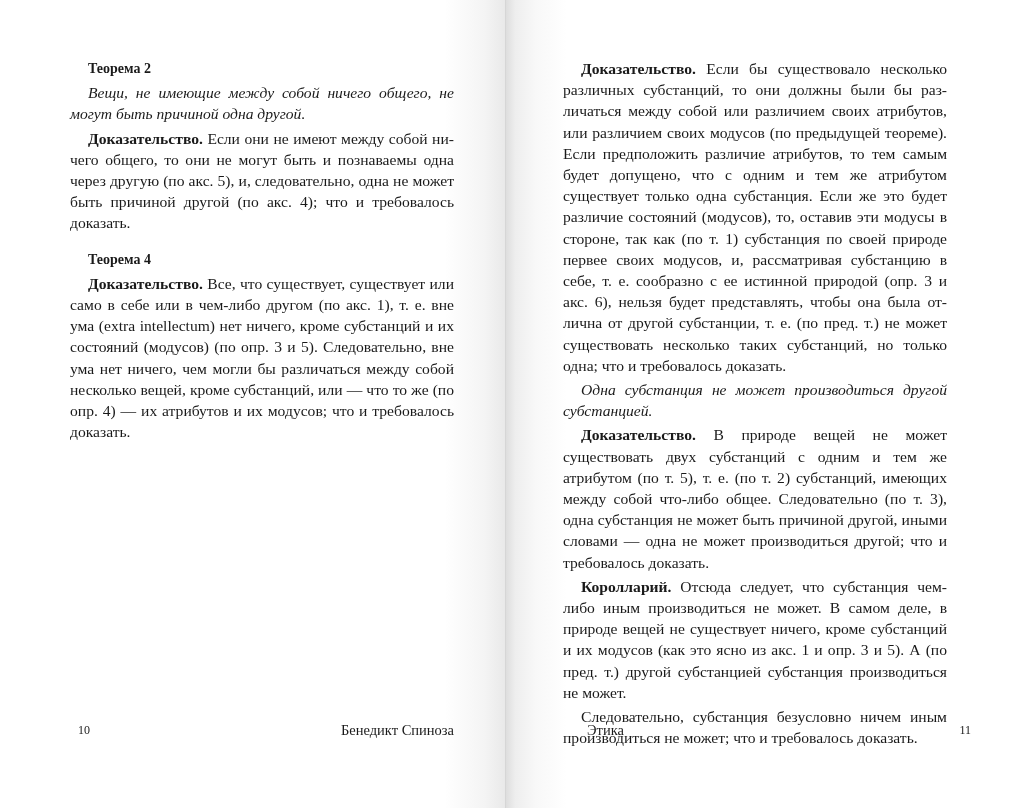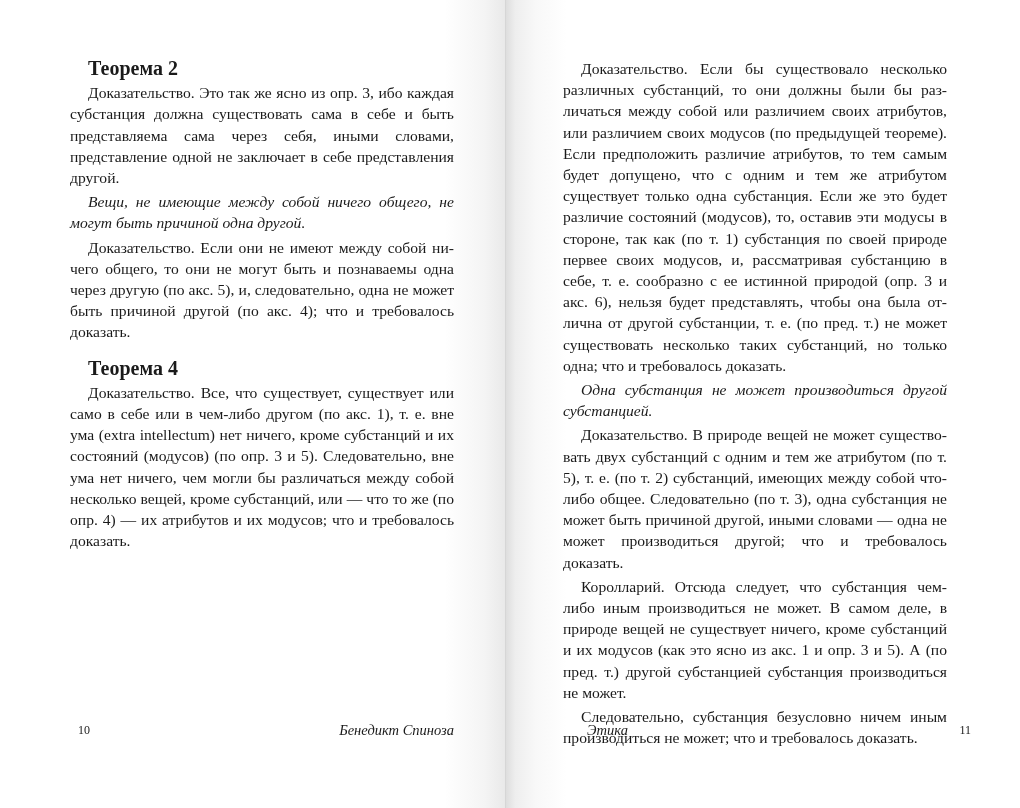--- a/index.html
+++ b/index.html
@@ -23,48 +23,47 @@
 
   .textblock {
     position: absolute; top: 58px; width: 384px;
     font-size: 15.6px; line-height: 21.2px;
     text-align: justify;
     hyphens: manual;
   }
   .page.left .textblock { left: 70px; }
   .page.right .textblock { left: 58px; }
 
-  .heading { font-weight: bold; margin: 0 0 3px 0; padding-left: 18px; font-size: 20px; }
+  .heading { font-weight: bold; margin: 0 0 3px 0; padding-left: 18px; font-size: 14px; }
   .heading.gap { margin-top: 15px; }
   .stmt { font-style: italic; text-indent: 18px; margin: 0 0 3px 0; }
   .para { text-indent: 18px; margin: 0 0 3px 0; }
-  .para b { font-weight: normal; }
+  .para b { font-weight: bold; }
 
   .footer {
     position: absolute; top: 719px; width: 384px; height: 22px;
     font-size: 15.6px; line-height: 22px;
   }
   .page.left .footer { left: 70px; }
   .page.right .footer { left: 58px; margin-left: 24px; }
   .footer .num { position: absolute; top: 0; font-size: 12px; }
-  .footer .running { position: absolute; top: 0; font-style: italic; font-size: 14.5px; }
+  .footer .running { position: absolute; top: 0; font-size: 14.5px; }
   .page.left .footer .num { left: 8px; }
   .page.left .footer .running { right: 0; }
   .page.right .footer .running { left: 0; }
   .page.right .footer .num { right: 0; }
 </style>
 </head>
 <body>
 
 <div class="spread">
 
   <div class="page left">
     <div class="textblock">
       <div class="heading">Теорема 2</div>
-      <p class="para"><b>Доказательство.</b><span> Это так же ясно из опр. 3, ибо каждая субстанция должна существовать сама в себе и быть пред­ставляема сама через себя, иными словами, представле­ние одной не заключает в себе представления другой.</span></p>
 
       <p class="stmt">Вещи, не имеющие между собой ничего общего, не могут быть причиной одна другой.</p>
       <p class="para"><b>Доказательство.</b><span> Если они не имеют между собой ни­чего общего, то они не могут быть и познаваемы одна через другую (по акс. 5), и, следовательно, одна не мо­жет быть причиной другой (по акс. 4); что и требовалось доказать.</span></p>
 
       <div class="heading gap">Теорема 4</div>
       <p class="para"><b>Доказательство.</b><span> Все, что существует, существует или само в себе или в чем-либо другом (по акс. 1), т. е. вне ума (extra intellectum) нет ничего, кроме субстанций и их состо­яний (модусов) (по опр. 3 и 5). Следовательно, вне ума нет ничего, чем могли бы различаться между собой несколько вещей, кроме субстанций, или — что то же (по опр. 4) — их атрибутов и их модусов; что и требовалось доказать.</span></p>
 
     </div>
     <div class="footer">
       <span class="num">10</span>

